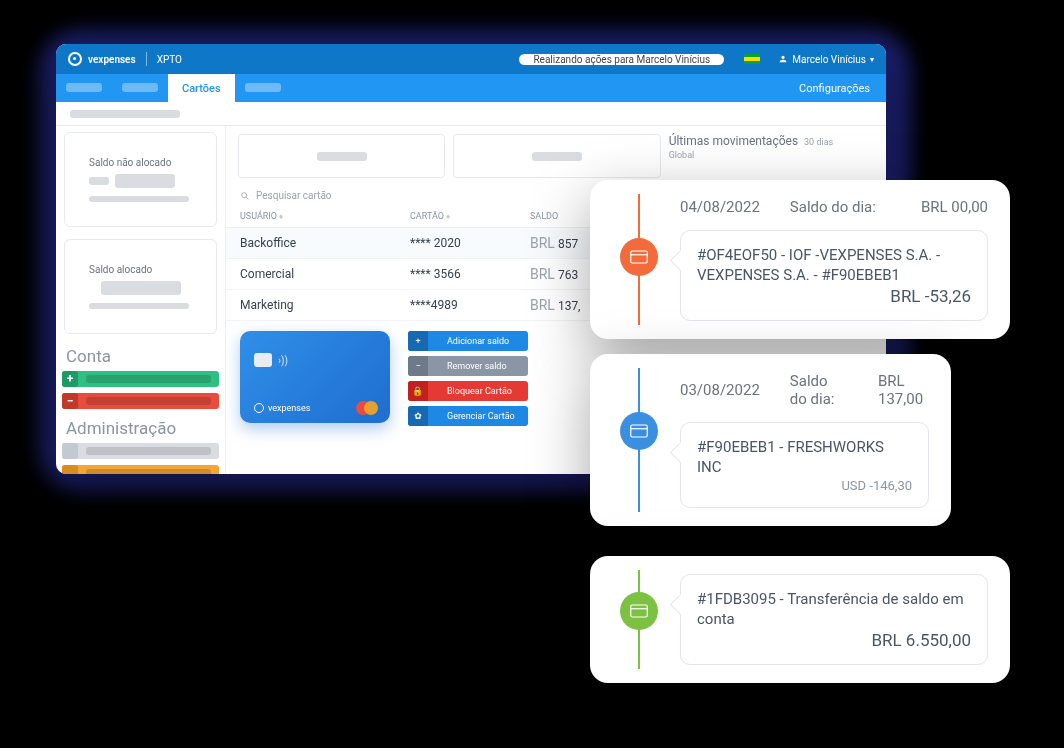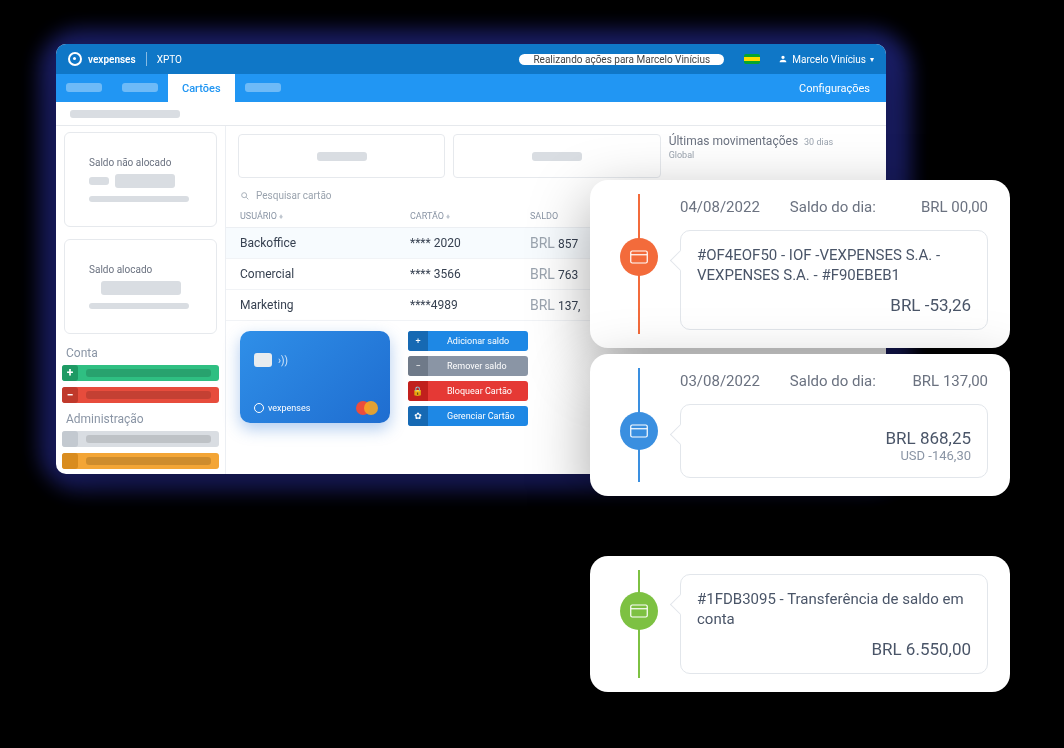--- a/index.html
+++ b/index.html
@@ -23,21 +23,21 @@
   .tab.phantom::after{content:"";position:absolute;left:10px;right:10px;top:9px;height:9px;background:rgba(255,255,255,.35);border-radius:3px;}
   .tab.active{background:#fff;color:#2196f3;font-weight:500;}
   .tabs .spacer{flex:1;}
   .settings{display:flex;align-items:center;padding:0 16px;}
   .subhead{height:24px;border-bottom:1px solid #e6e9ed;display:flex;align-items:center;padding:0 14px;}
   .ph{background:#d9dde2;border-radius:3px;}
   .body{display:flex;height:calc(100% - 82px);}
   .sidebar{width:170px;border-right:1px solid #eceff3;display:flex;flex-direction:column;font-size:11px;}
   .sidecard{margin:6px 8px;border:1px solid #e6e9ed;border-radius:6px;padding:24px;}
   .sidecard .t{color:#6b7280;font-size:10px;margin-bottom:6px;}
-  .sec-label{color:#8a95a5;font-size:12px;padding:6px 10px 2px;}
+  .sec-label{color:#8a95a5;font-size:17px;padding:6px 10px 2px;}
   .srow{height:20px;margin:3px 6px;border-radius:3px;display:flex;align-items:center;}
   .srow .tag{width:16px;height:16px;border-radius:3px;display:flex;align-items:center;justify-content:center;color:#fff;font-size:12px;font-weight:bold;}
   .srow .line{flex:1;height:8px;border-radius:3px;margin:0 8px;}
   .main{flex:1;display:flex;flex-direction:column;}
   .mtop{display:flex;gap:8px;padding:8px 12px;}
   .mtab{flex:1;height:44px;border:1px solid #e6e9ed;border-radius:4px;display:flex;align-items:center;justify-content:center;}
   .mright{flex:1;}
   .mtitle{color:#6b7280;font-size:12px;margin-bottom:2px;}
   .msub{color:#9aa3ae;font-size:9px;}
   .search{display:flex;align-items:center;gap:6px;padding:4px 14px;color:#9aa3ae;font-size:10px;}
@@ -67,29 +67,29 @@
   .b-rem{background:#8a95a5;} .b-rem .ico{background:#6f7a89;}
   .b-blk{background:#e53935;} .b-blk .ico{background:#c1201d;}
   .b-mng{background:#1e88e5;} .b-mng .ico{background:#1669b3;}
   
   .pop{position:absolute;background:#fff;border-radius:18px;box-shadow:0 20px 60px rgba(0,0,0,.35);padding:18px 22px 18px 90px;font-size:15px;color:#4a5568;}
   .pop .phead{display:flex;gap:30px;margin-bottom:14px;color:#6b7280;align-items:center;}
   .pop .phead .amt{margin-left:auto;}
   .pop .bubble{border:1px solid #e2e6eb;border-radius:10px;padding:14px 16px;position:relative;background:#fff;}
   .pop .bubble::before{content:"";position:absolute;left:-8px;top:22px;width:14px;height:14px;background:#fff;border-left:1px solid #e2e6eb;border-bottom:1px solid #e2e6eb;transform:rotate(45deg);}
   .bdesc{font-size:15px;line-height:1.35;color:#4a5568;}
-  .bamt{text-align:right;font-size:17px;color:#4a5568;margin-top:9px;}
+  .bamt{text-align:right;font-size:17px;color:#4a5568;margin-top:0;}
   .bamt2{text-align:right;font-size:13px;color:#8a95a5;}
   .vline{position:absolute;left:48px;top:14px;bottom:14px;width:2px;}
   .dot{position:absolute;left:30px;width:38px;height:38px;border-radius:50%;display:flex;align-items:center;justify-content:center;color:#fff;}
   .dot svg{width:18px;height:14px;fill:none;stroke:#fff;stroke-width:1.6;}
   .p1{top:180px;left:590px;width:420px;}
   .p1 .vline{background:#f36b3b;}
   .p1 .dot{background:#f36b3b;top:58px;}
-  .p2{top:354px;left:590px;width:420px;}
+  .p2{top:354px;left:590px;width:361px;}
   .p2 .vline{background:#3a8fe0;}
   .p2 .dot{background:#3a8fe0;top:58px;}
   .p3{top:556px;left:590px;width:420px;}
   .p3 .vline{background:#7dc142;}
   .p3 .dot{background:#7dc142;top:36px;}
 </style>
 </head>
 <body>
 
 <div class="stage">
@@ -272,21 +272,21 @@
           <rect x="1" y="1" width="22" height="16" rx="2"></rect>
           <line x1="1" y1="6" x2="23" y2="6"></line>
         </svg>
       </div>
     <div class="phead">
       <span>03/08/2022</span>
       <span>Saldo do dia:</span>
       <span class="amt">BRL 137,00</span>
     </div>
     <div class="bubble">
-      <div class="bamt">BRL 868,25</div>
+      <div class="bdesc">#F90EBEB1 - FRESHWORKS INC</div>
       <div class="bamt2">USD -146,30</div>
     </div>
   </div>
 
   <div class="pop p3">
     <div class="vline"></div>
     <div class="dot">
         <svg viewBox="0 0 24 18">
           <rect x="1" y="1" width="22" height="16" rx="2"></rect>
           <line x1="1" y1="6" x2="23" y2="6"></line>

